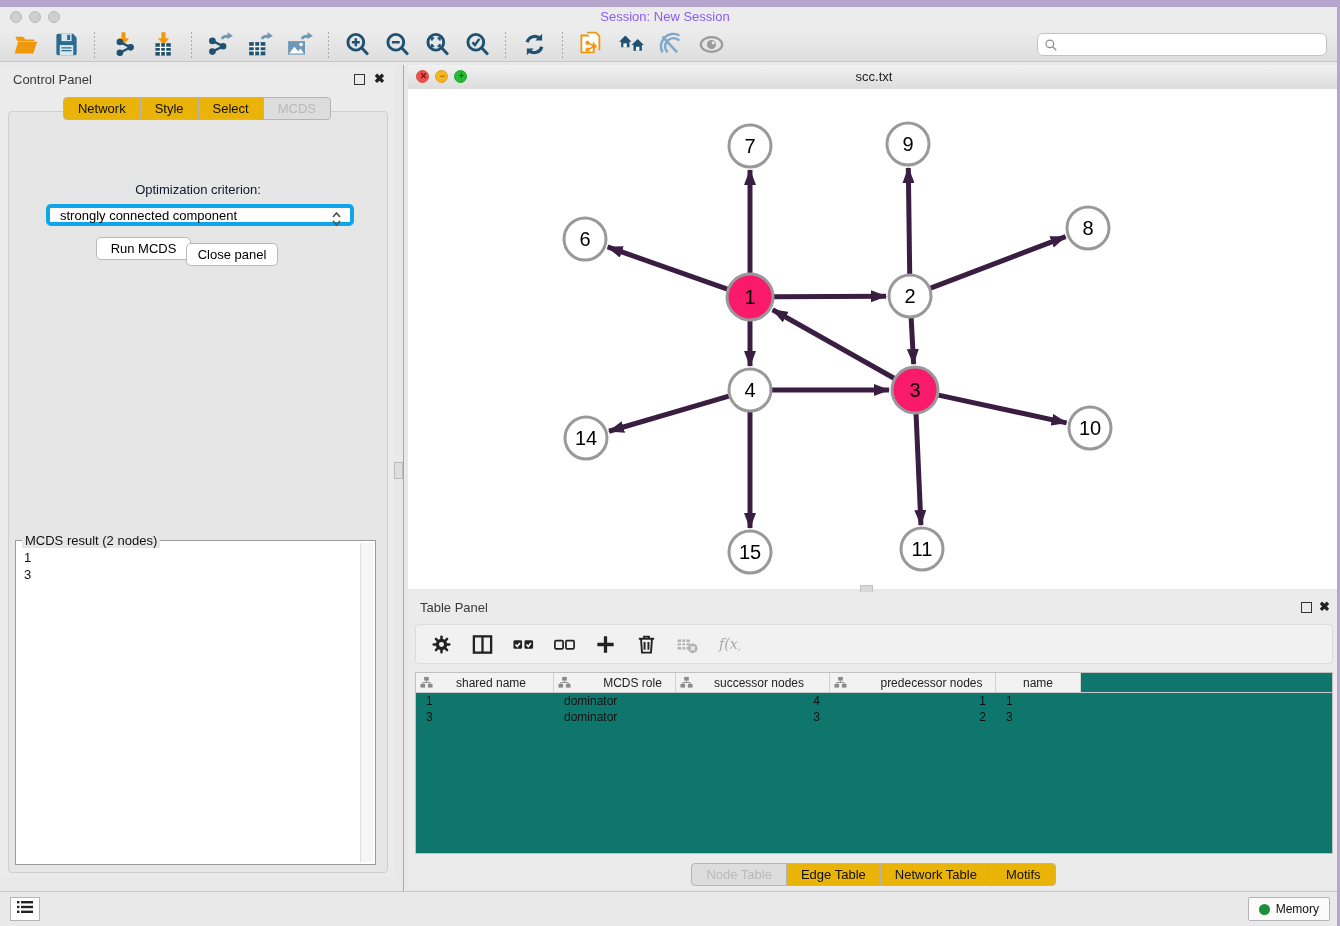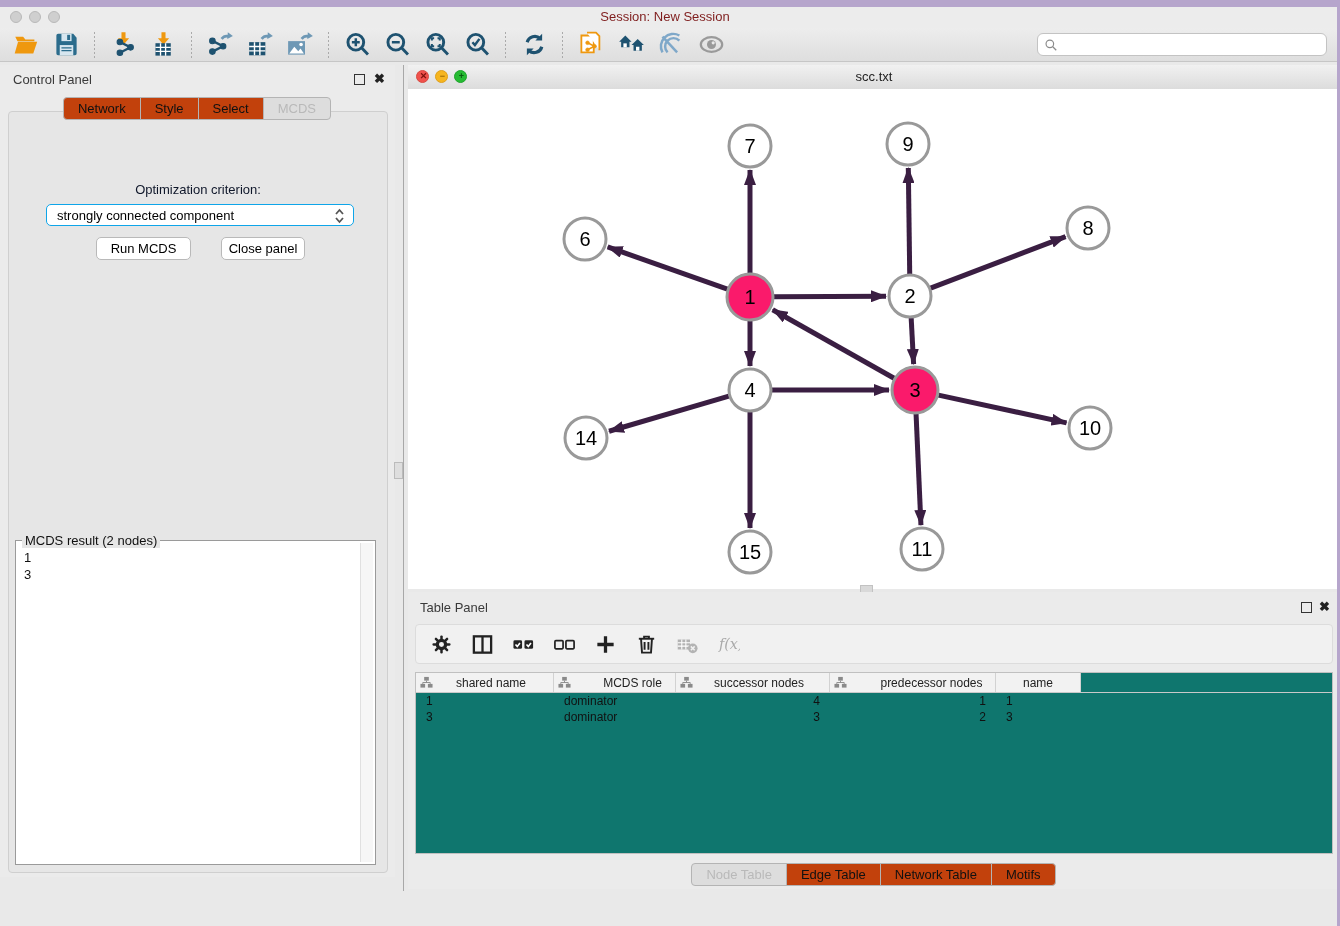--- a/index.html
+++ b/index.html
@@ -4,54 +4,54 @@
 <style>
   html,body{margin:0;padding:0;background:#555;}
   .app{position:relative;width:1340px;height:926px;background:#e9e9e9;
        font-family:"Liberation Sans",sans-serif;overflow:hidden;
        border-right:3px solid #b6a5cc;box-sizing:border-box;}
   
   .top-strip{position:absolute;top:0;left:0;right:0;height:7px;background:#b6a5cc;}
   .titlebar{position:absolute;top:7px;left:0;right:0;height:21px;background:#ececec;}
   .lights{position:absolute;left:10px;top:4px;display:flex;gap:7px;}
   .light{width:12px;height:12px;border-radius:50%;background:#cfcfcf;border:1px solid #b9b9b9;box-sizing:border-box;}
-  .win-title{position:absolute;left:0;right:7px;top:2px;text-align:center;font-size:13px;color:#7f1d1d;}
+  .win-title{position:absolute;left:0;right:7px;top:2px;text-align:center;font-size:13px;color:#8b5cf6;}
   .toolbar{position:absolute;top:28px;left:0;right:0;height:34px;background:linear-gradient(#ededed,#dedede);
            border-bottom:1px solid #c6c6c6;display:flex;align-items:center;padding-left:6px;box-sizing:border-box;}
   .tb-btn{width:34px;height:30px;display:flex;align-items:center;justify-content:center;background:none;border:none;padding:0;margin:0 3px;}
   .tb-btn svg{width:27px;height:27px;}
   .tb-sep{width:1px;height:26px;margin:0 8px;background:repeating-linear-gradient(#aaa 0 2px,transparent 2px 4px);}
   .search-wrap{position:absolute;right:10px;top:5px;width:290px;height:23px;background:#fff;border:1px solid #c3c3c3;
                border-radius:6px;display:flex;align-items:center;padding-left:6px;box-sizing:border-box;}
   .search-wrap input{border:none;outline:none;flex:1;font-size:12px;background:transparent;height:18px;}
   
   .phead{font-size:13px;color:#3a3a3a;}
   .mini-ico{width:11px;height:11px;border:1.5px solid #333;box-sizing:border-box;display:inline-block;}
   .x-ico{font-size:13px;font-weight:bold;color:#222;line-height:11px;}
   
   .cpanel{position:absolute;left:0;top:65px;width:395px;height:812px;background:#ebebeb;}
   .cp-header{position:absolute;top:0;left:0;right:0;height:28px;}
   .cp-title{position:absolute;left:13px;top:7px;}
   .cp-float{position:absolute;right:30px;top:9px;}
   .cp-close{position:absolute;right:10px;top:8px;}
   .seg-row{position:absolute;top:32px;left:0;right:0;display:flex;justify-content:center;z-index:3;}
-  .seg{border:1px solid #b4b4b4;background:#c2410c;color:#111;font-size:13px;padding:3px 14px;margin-left:-1px;position:relative;}
+  .seg{border:1px solid #b4b4b4;background:#eab308;color:#111;font-size:13px;padding:3px 14px;margin-left:-1px;position:relative;}
   .seg:first-child{border-radius:4px 0 0 4px;}
   .seg:last-child{border-radius:0 4px 4px 0;}
   .seg.selected{background:#ddd;color:#b9b9b9;}
   .cp-body{position:absolute;left:8px;right:7px;top:46px;bottom:4px;background:#e6e6e6;
            border:1px solid #cfcfcf;border-radius:4px;}
   .opt-label{position:absolute;top:70px;left:0;right:0;text-align:center;font-size:13px;color:#0f172a;}
-  .dropdown{position:absolute;left:37px;top:92px;width:308px;height:22px;background:#fff;border:1px solid #0ea5e9;
+  .dropdown{position:absolute;left:37px;top:92px;width:308px;height:22px;background:#fff;border:4px solid #0ea5e9;
             border-radius:5px;display:flex;align-items:center;font-size:13px;padding-left:10px;box-sizing:border-box;}
   .dd-stepper{position:absolute;right:8px;top:2px;}
   .btn{position:absolute;top:125px;height:23px;background:#fff;border:1px solid #b9b9b9;border-radius:5px;
        font-size:13px;font-family:"Liberation Sans",sans-serif;}
   .btn.run{left:87px;width:95px;}
-  .btn.closep{left:212px;width:84px;}
+  .btn.closep{left:177px;width:92px;margin-top:6px;}
   .result-box{position:absolute;left:6px;right:11px;top:428px;bottom:7px;background:#fff;border:1px solid #9a9a9a;}
   .result-legend{position:absolute;top:-8px;left:6px;background:#e6e6e6;padding:0 3px;font-size:13px;color:#111;}
   .result-items{position:absolute;left:8px;top:8px;font-size:13px;color:#111;line-height:17px;white-space:pre;}
   .result-scroll{position:absolute;top:2px;bottom:2px;right:2px;width:12px;background:#f6f6f6;border-left:1px solid #e0e0e0;}
   
   .vsplit{position:absolute;left:403px;top:65px;bottom:35px;width:1px;background:#a8a8a8;}
   .vsplit-handle{position:absolute;left:394px;top:462px;width:9px;height:17px;background:#dedede;border:1px solid #bbb;box-sizing:border-box;}
   
   .netwin{position:absolute;left:408px;top:65px;width:932px;height:524px;background:#fff;}
   .nw-titlebar{position:absolute;top:0;left:0;right:0;height:24px;background:linear-gradient(#f1f1f1,#dcdcdc);
@@ -574,13 +574,33 @@
         </div>
     </div>
     <div class="tp-tabs" id="tp-tabs">
         <div class="seg selected">Node Table</div>
         <div class="seg">Edge Table</div>
         <div class="seg">Network Table</div>
         <div class="seg">Motifs</div>
       </div>
   </div>
 
+  <div class="statusbar">
+    <div class="sb-left">
+      <span>
+        <svg width="18" height="16" viewBox="0 0 18 16">
+            <g fill="#222">
+              <rect x="1" y="2" width="2.4" height="2.4"></rect>
+              <rect x="5" y="2" width="12" height="2.4"></rect>
+              <rect x="1" y="6.8" width="2.4" height="2.4"></rect>
+              <rect x="5" y="6.8" width="12" height="2.4"></rect>
+              <rect x="1" y="11.6" width="2.4" height="2.4"></rect>
+              <rect x="5" y="11.6" width="12" height="2.4"></rect>
+            </g>
+          </svg>
+      </span>
+    </div>
+    <button class="sb-mem">
+      <span class="mem-dot"></span>
+      <span>Memory</span>
+    </button>
+  </div>
 </div>
 
 </body></html>

